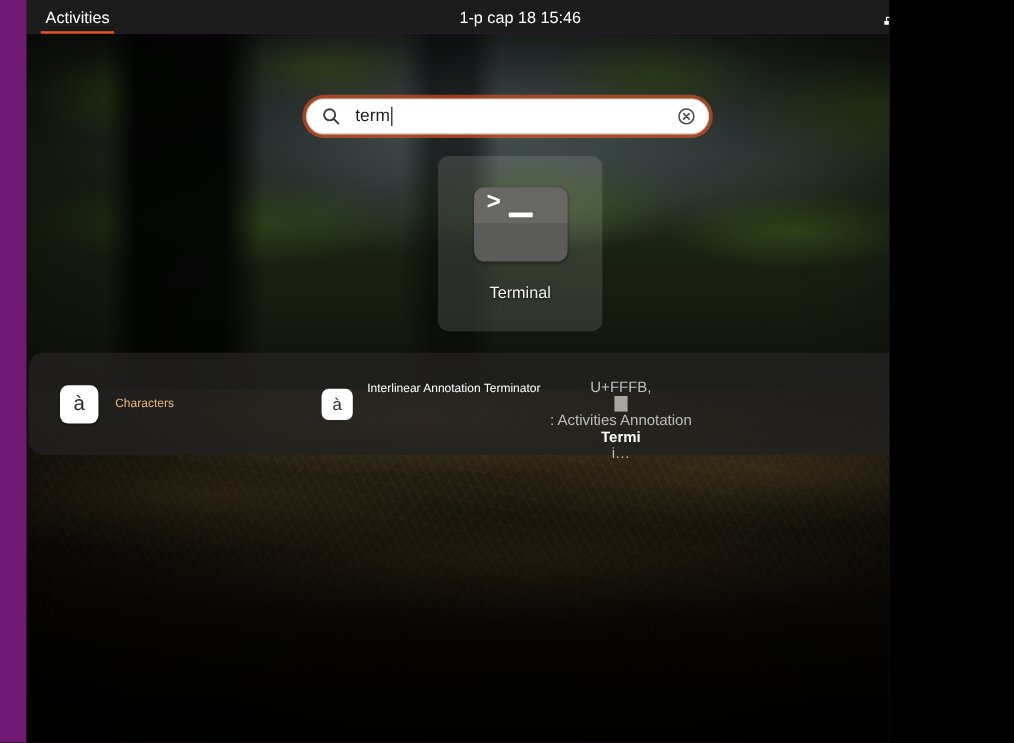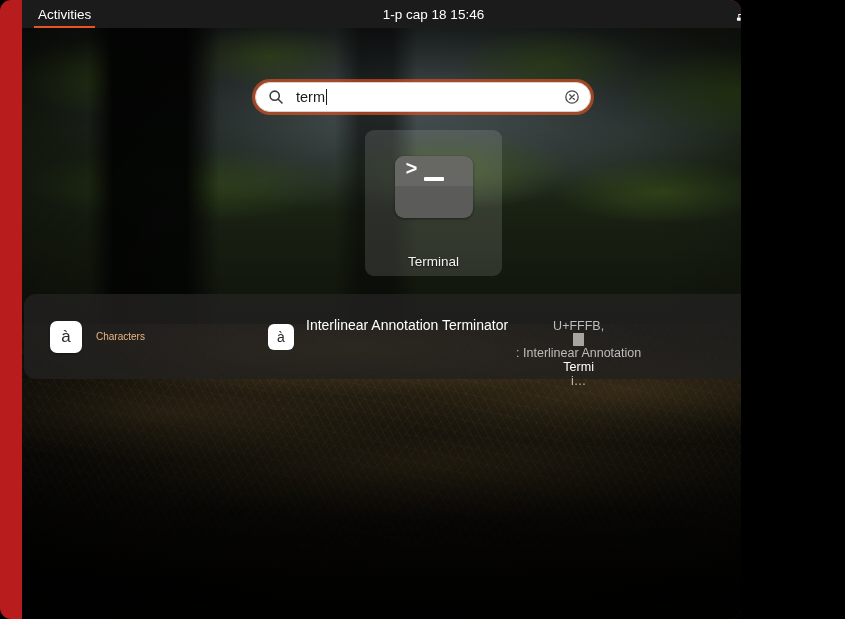--- a/index.html
+++ b/index.html
@@ -11,23 +11,22 @@
     overflow: hidden;
     background: #000;
     font-family: "Liberation Sans", sans-serif;
     -webkit-font-smoothing: antialiased;
   }
 
   #screen {
     position: relative;
     width: 741px;
     height: 619px;
-    background: #b91c1c;
-    overflow: hidden;
-    border-radius: 11px;
+    background: #701a75;
+    overflow: hidden;
   }
 
   
   #desktop {
     position: absolute;
     left: 22px;
     top: 28px;
     width: 823px;
     height: 591px;
     overflow: hidden;
@@ -250,21 +249,21 @@
   .term-underscore {
     position: absolute;
     left: 29px;
     top: 21px;
     width: 20px;
     height: 4px;
     background: #ffffff;
     border-radius: 1px;
   }
   .app-tile-label {
-    margin-top: 36px;
+    margin-top: 18px;
     font-size: 13.5px;
     color: #f2f2f2;
     text-shadow: 0 1px 2px rgba(0,0,0,0.8);
     white-space: nowrap;
   }
 
   
   #results-panel {
     position: absolute;
     left: 24px;
@@ -336,21 +335,21 @@
     flex: 0 0 auto;
   }
   .result-text {
     display: flex;
     align-items: baseline;
     gap: 8px;
     min-width: 0;
     white-space: nowrap;
   }
   .result-title {
-    font-size: 14px;
+    font-size: 10px;
     color: #ffffff;
     flex: 0 0 auto;
     margin-top: 31px;
   }
   .result-subtitle {
     font-size: 12.5px;
     color: #bdbdbd;
     overflow: hidden;
     text-overflow: ellipsis;
     white-space: nowrap;
@@ -362,21 +361,21 @@
   }
   .tofu-box {
     display: inline-block;
     width: 11px;
     height: 13px;
     background: #a8a49e;
     margin: 0 3px;
     vertical-align: -1px;
     flex: 0 0 auto;
   }
-  .hl { font-weight: normal; color: #ffffff; }
+  .hl { font-weight: bold; color: #ffffff; }
 </style>
 </head>
 <body>
 
 <div id="screen">
 
   <div id="desktop">
     <div id="wallpaper">
       <div class="wp-layer wp-sky"></div>
       <div class="wp-layer wp-foliage"></div>
@@ -477,21 +476,21 @@
     <div id="result-list">
       <div class="result-item">
         <div class="char-icon-sm">
           <span>à</span>
         </div>
         <div class="result-text">
           <span class="result-title">Interlinear Annotation Terminator</span>
           <span class="result-subtitle">
             <span>U+FFFB,</span>
             <span class="tofu-box"></span>
-            <span>: Interlinear Annotation </span>
+            <span>: Activities Annotation </span>
             <span class="hl">Termi</span>
             <span>i…</span>
           </span>
         </div>
       </div>
     </div>
 
   </div>
 
 </div>

